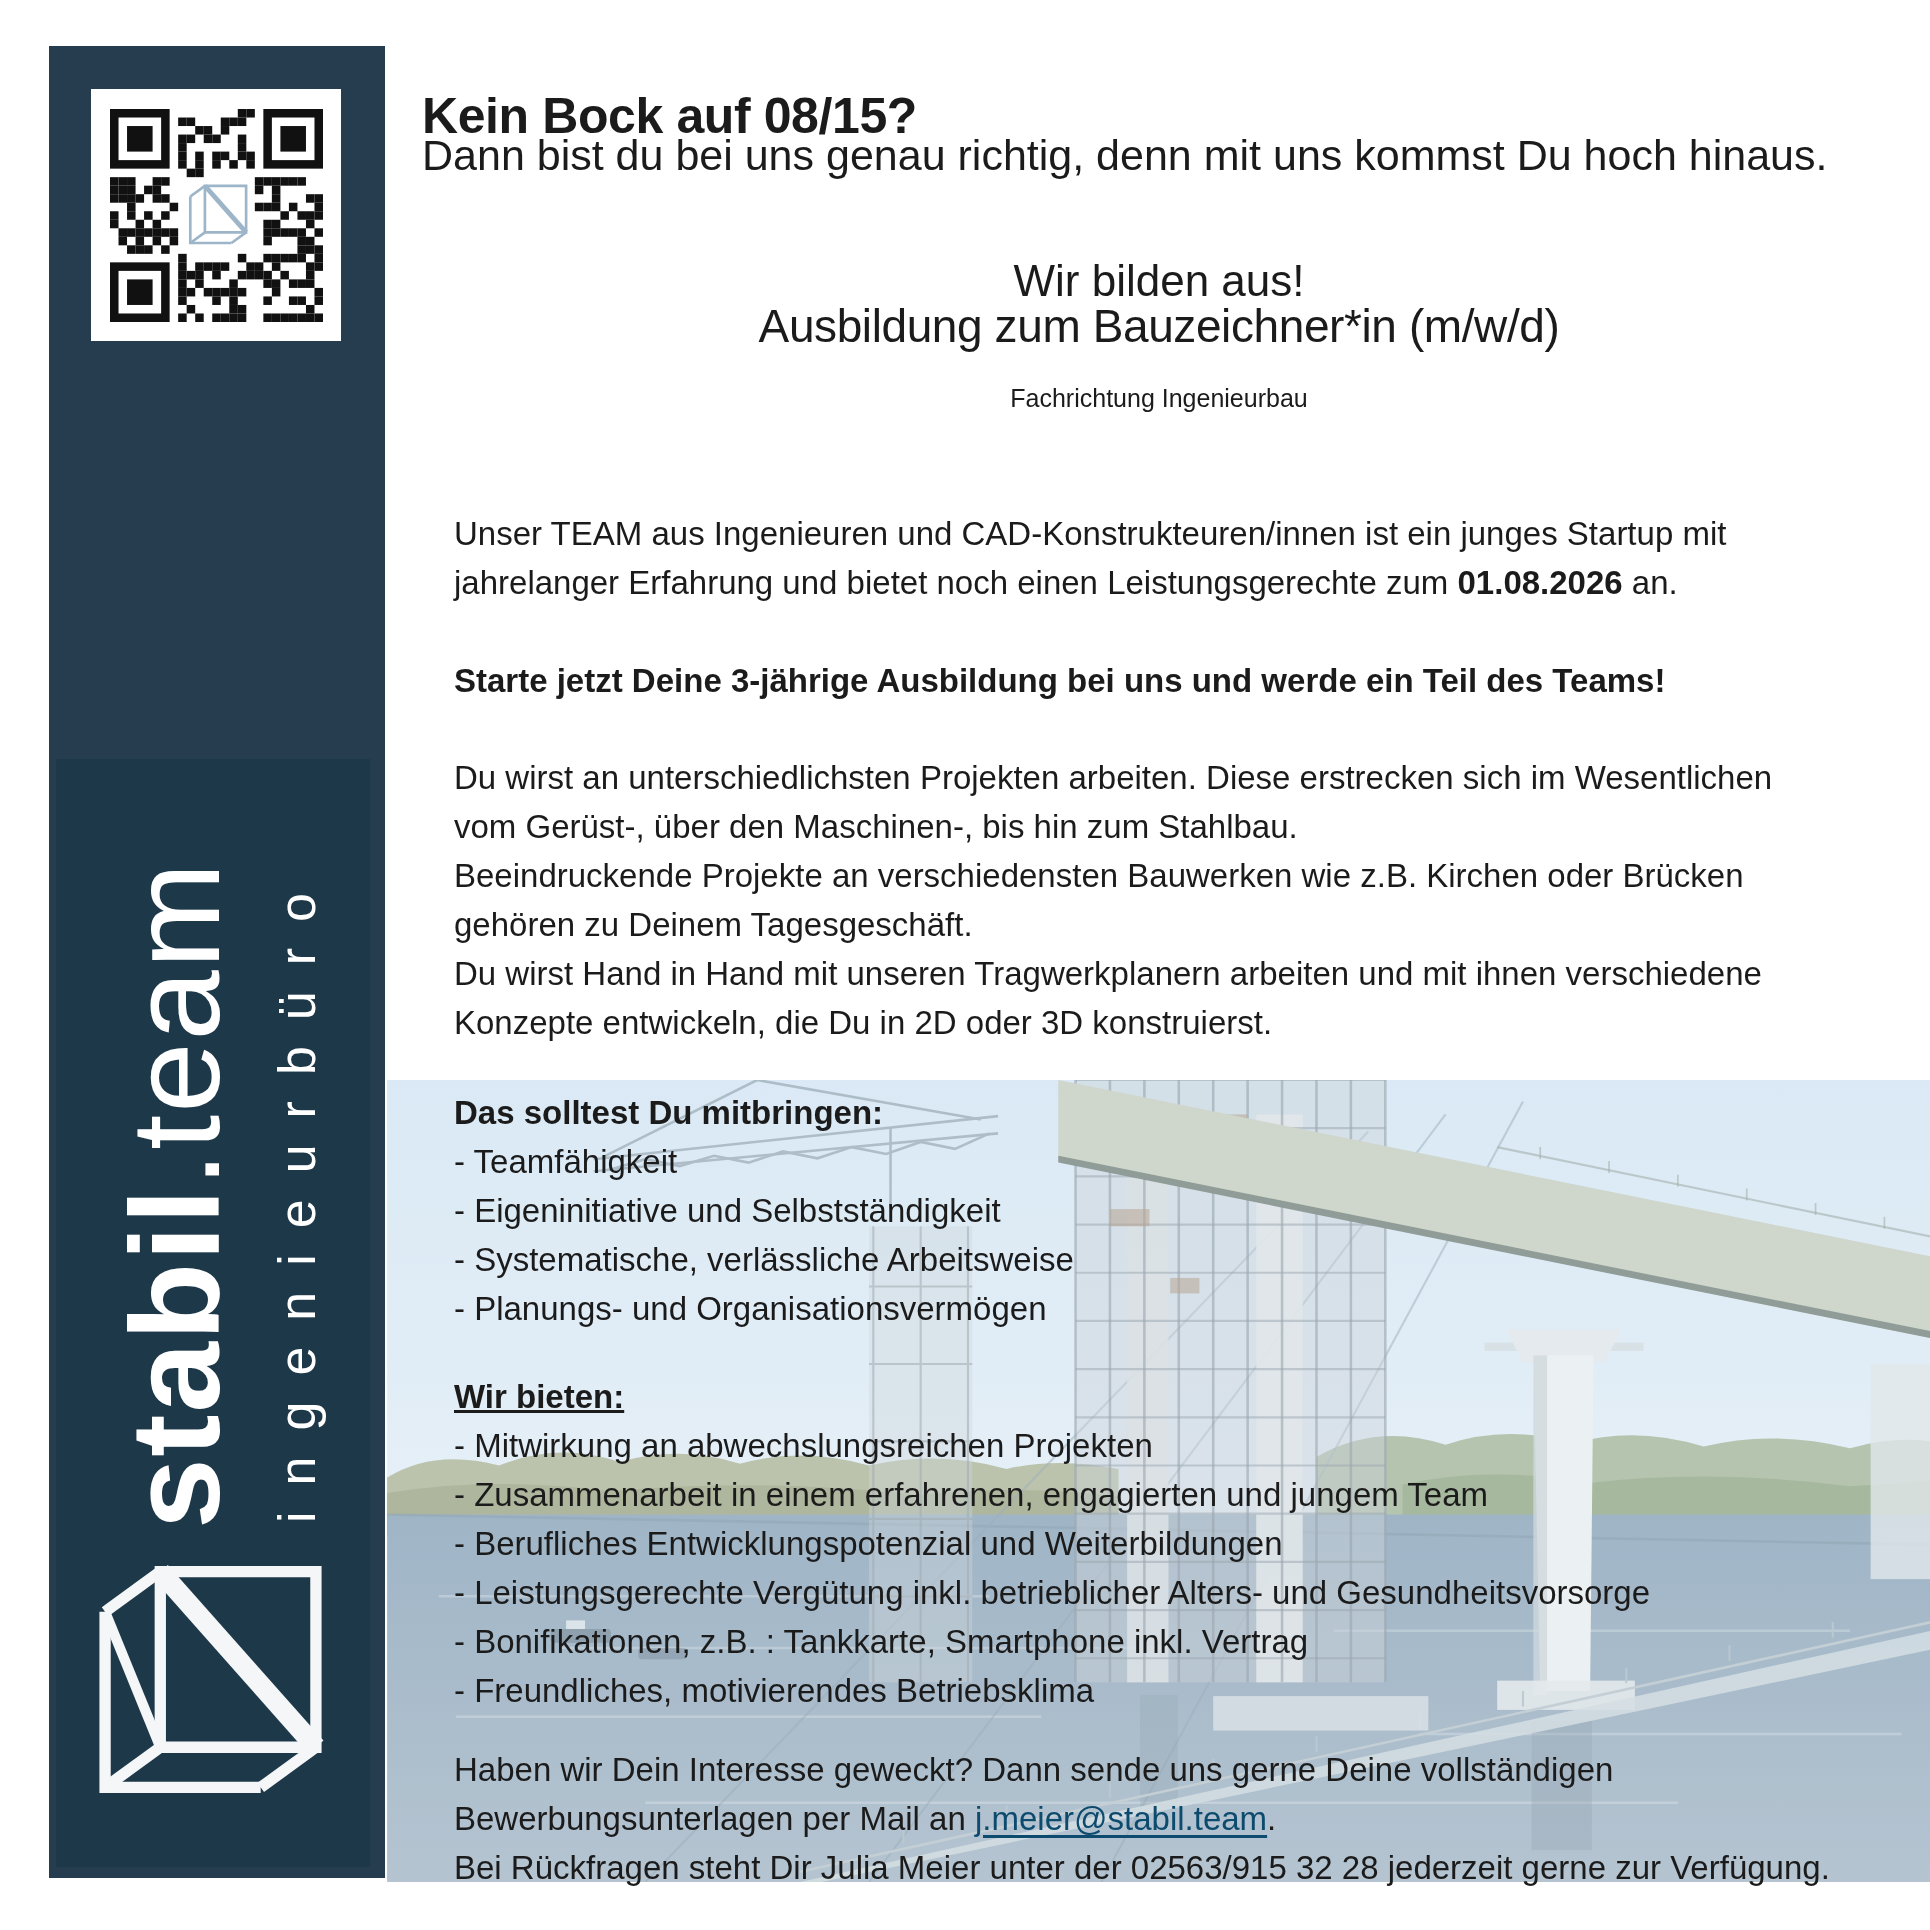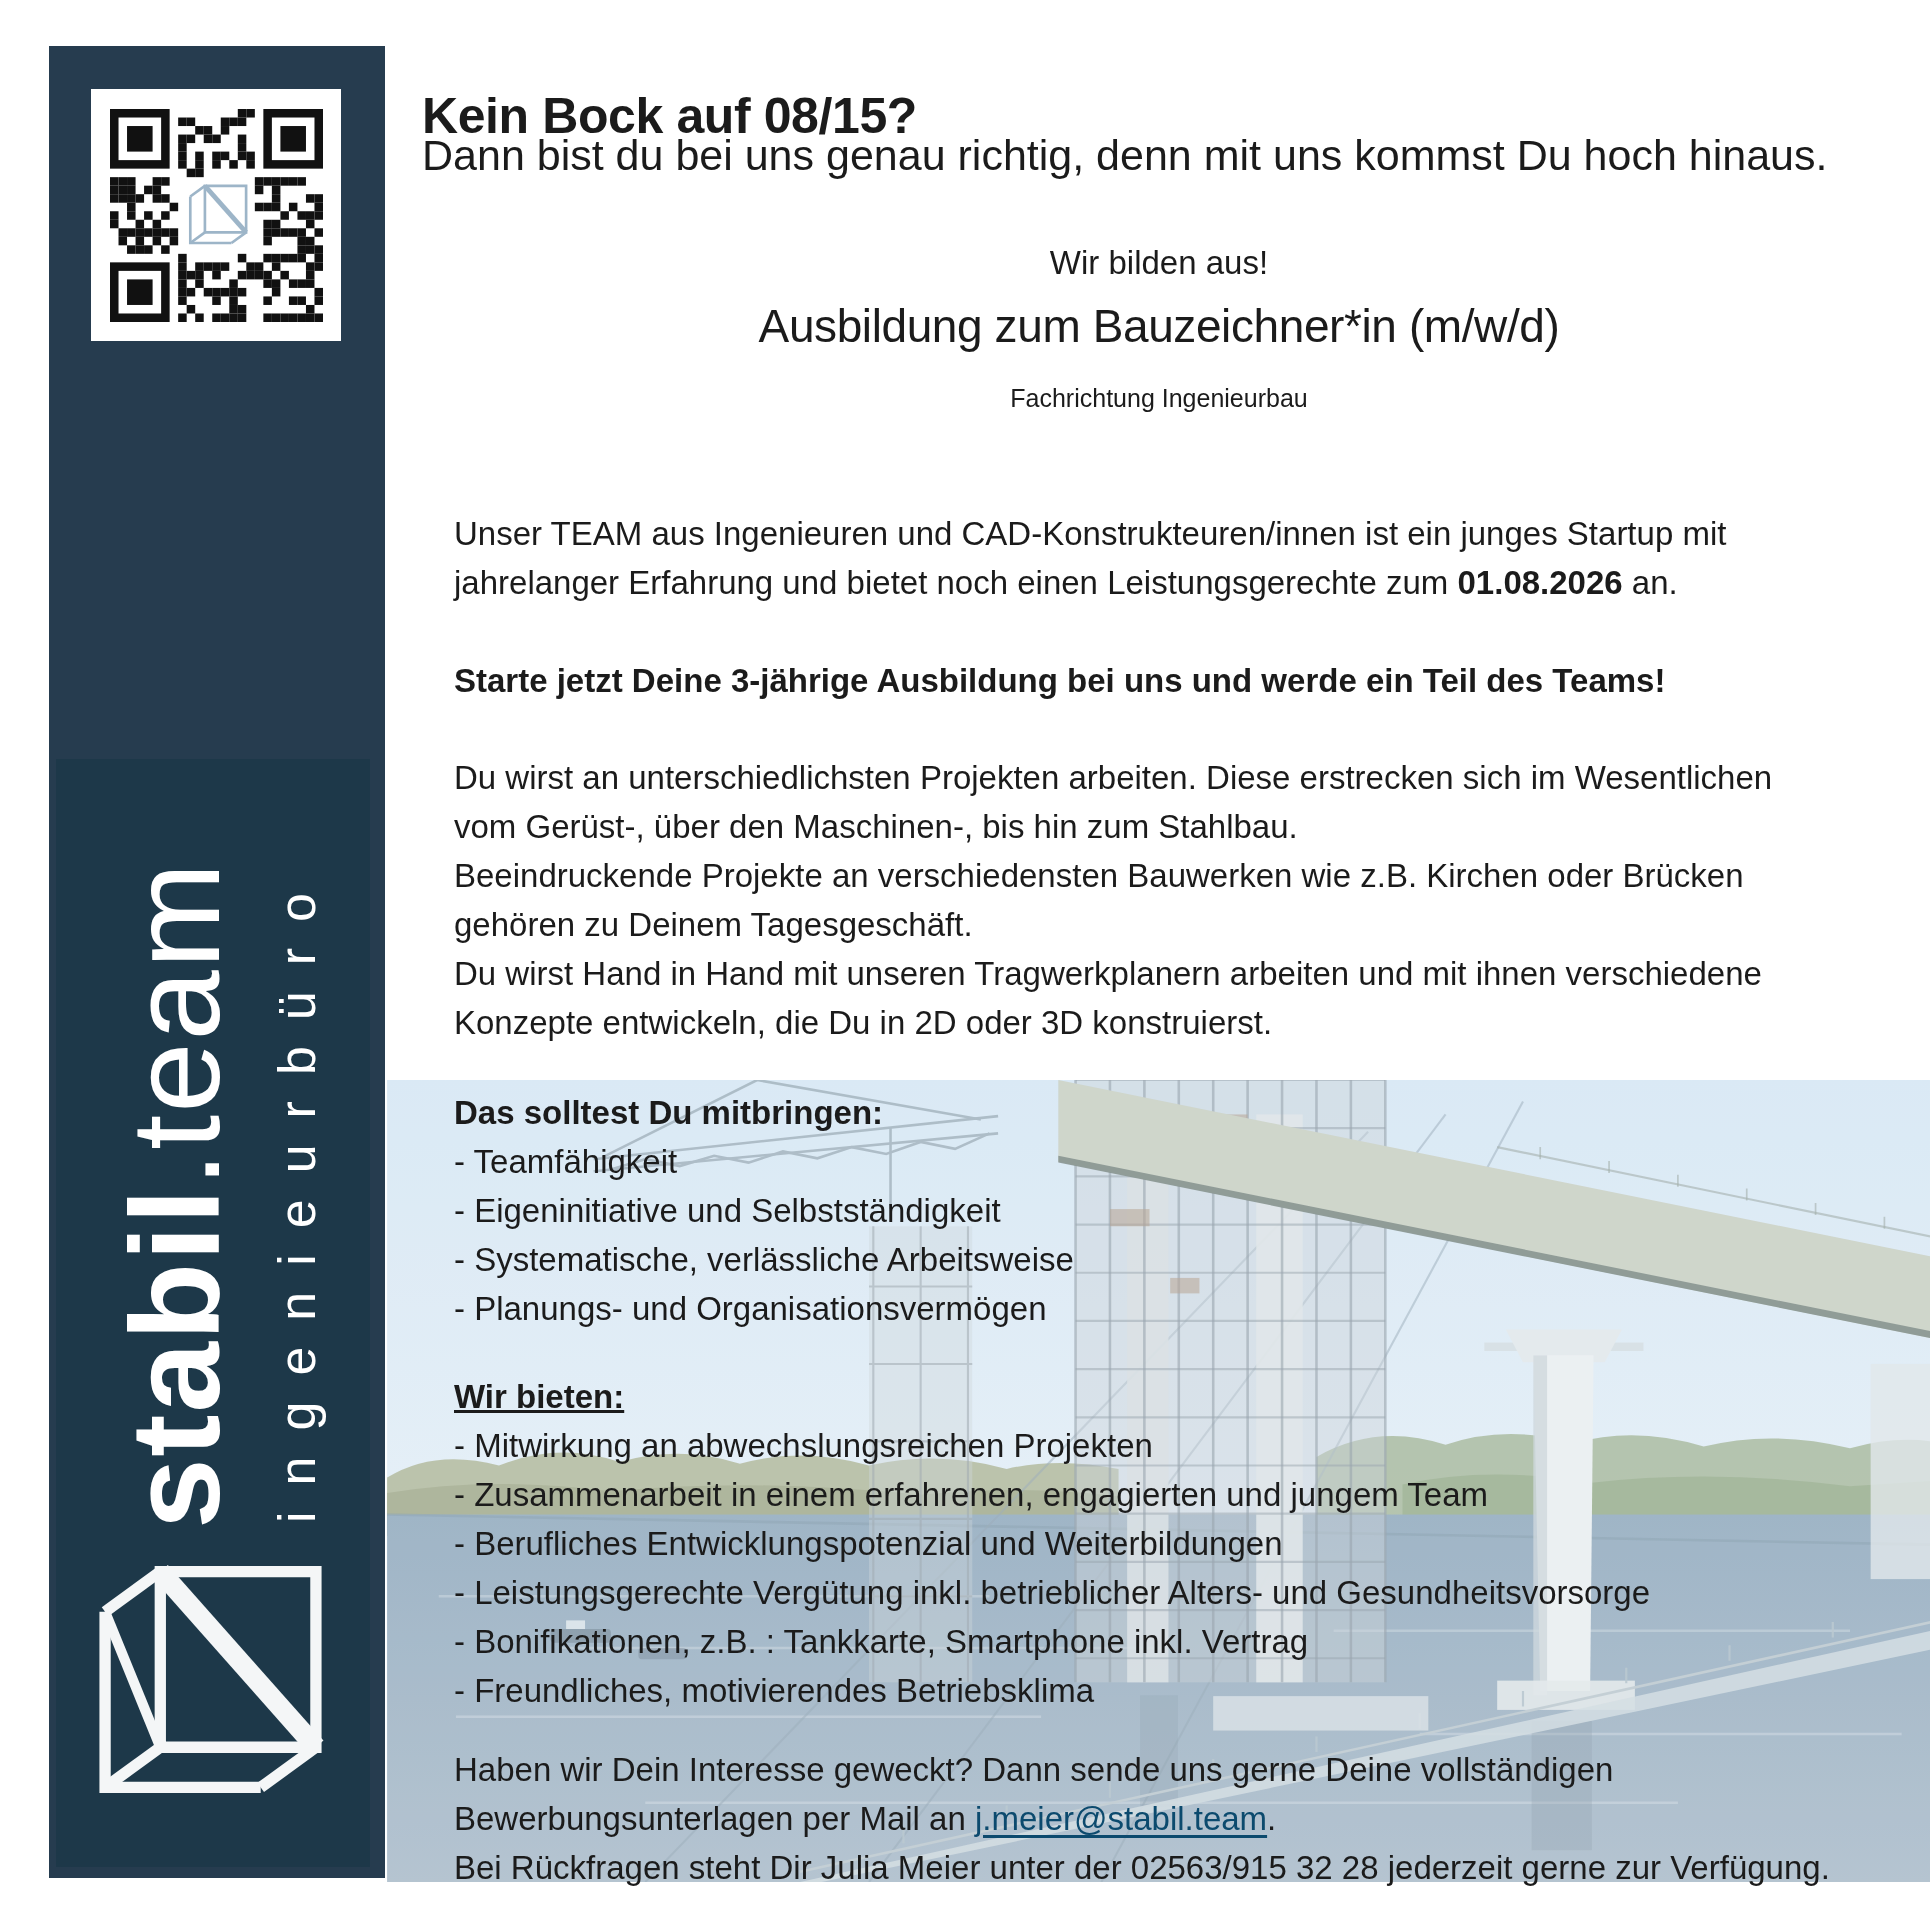--- a/index.html
+++ b/index.html
@@ -14,21 +14,21 @@
   .vtext{position:absolute;writing-mode:vertical-rl;transform:rotate(180deg);color:#ffffff;white-space:nowrap;}
   .brand{left:33px;top:0px;height:770px;width:172px;font-size:127px;line-height:172px;font-weight:400;letter-spacing:1.7px;}
   .brand .heavy{font-weight:700;}
   .brand-sub{left:202px;top:6.9px;height:757px;width:79px;font-size:52px;line-height:79px;letter-spacing:26px;font-weight:400;}
   .cube-logo{position:absolute;left:29px;top:779px;width:251px;height:293px;}
   
   .abs{position:absolute;white-space:nowrap;}
   .h1{left:422px;top:53px;font-size:50px;font-weight:700;letter-spacing:-0.4px;}
   .subline{left:422px;top:131px;font-size:43px;line-height:49px;}
   .centerwrap{left:387px;top:0;width:1544px;text-align:center;}
-  .announce{top:244px;font-size:33px;}
+  .announce{top:256px;font-size:44px;}
   .jobtitle{top:299px;font-size:46px;font-weight:400;letter-spacing:-0.4px;}
   .spec{top:384px;font-size:25px;}
   .centerwrap div{position:absolute;width:1544px;left:0;}
   .body-block{position:absolute;left:422px;font-size:33px;line-height:49px;margin-left:32px;}
   .body-block div{white-space:nowrap;}
   .bold{font-weight:700;}
   .email-link{color:#0c4a6e;text-decoration:underline;text-underline-offset:5.2px;cursor:pointer;}
   
   .photo{position:absolute;left:387px;top:1080px;width:1544px;height:802px;}
   .photo svg{display:block;}

